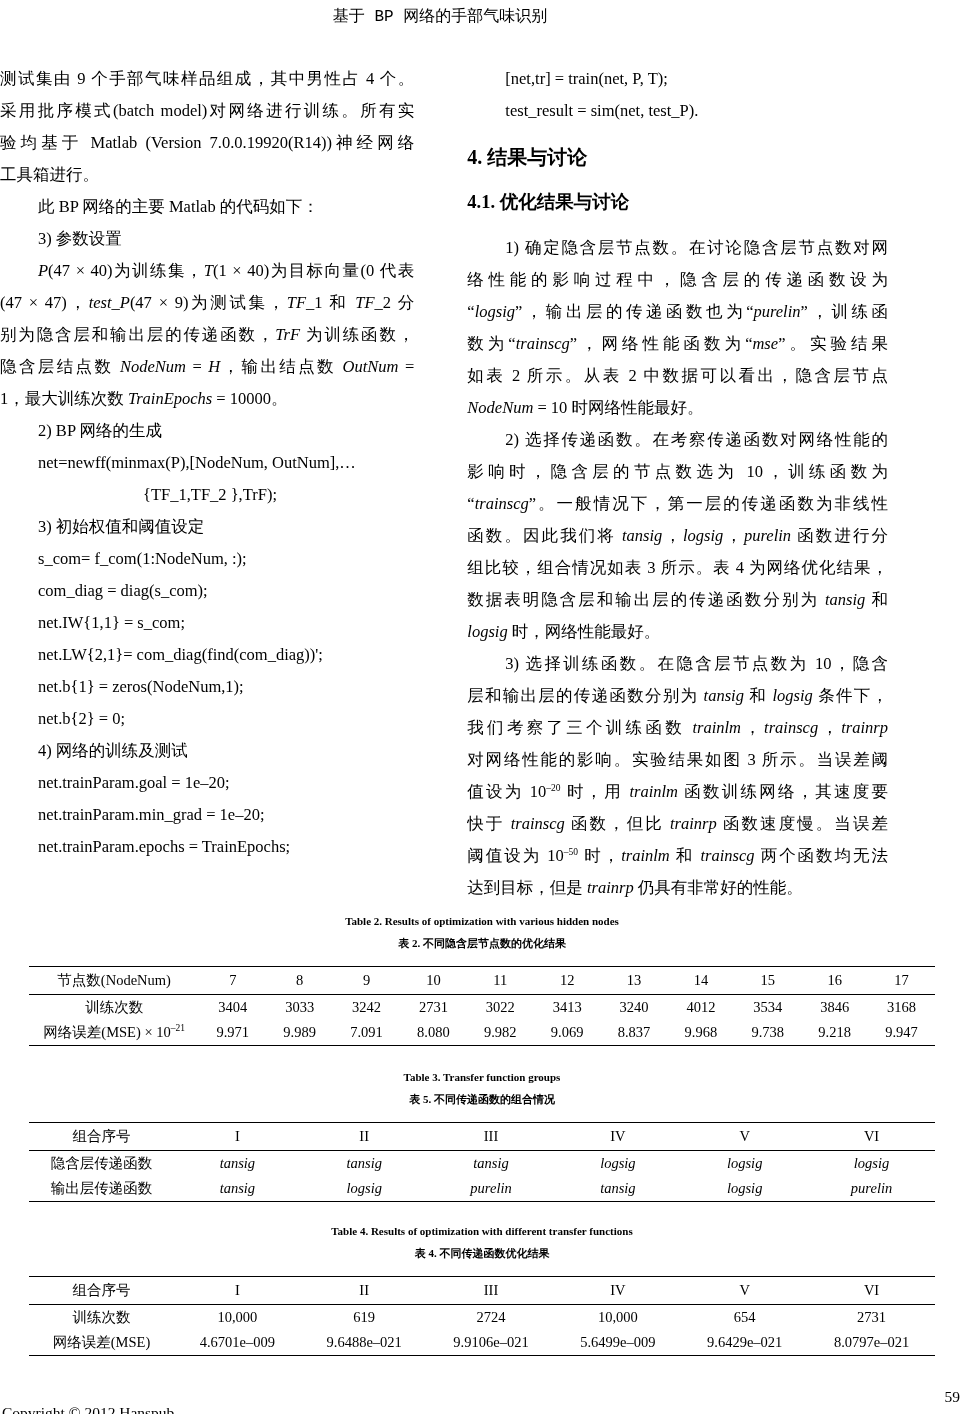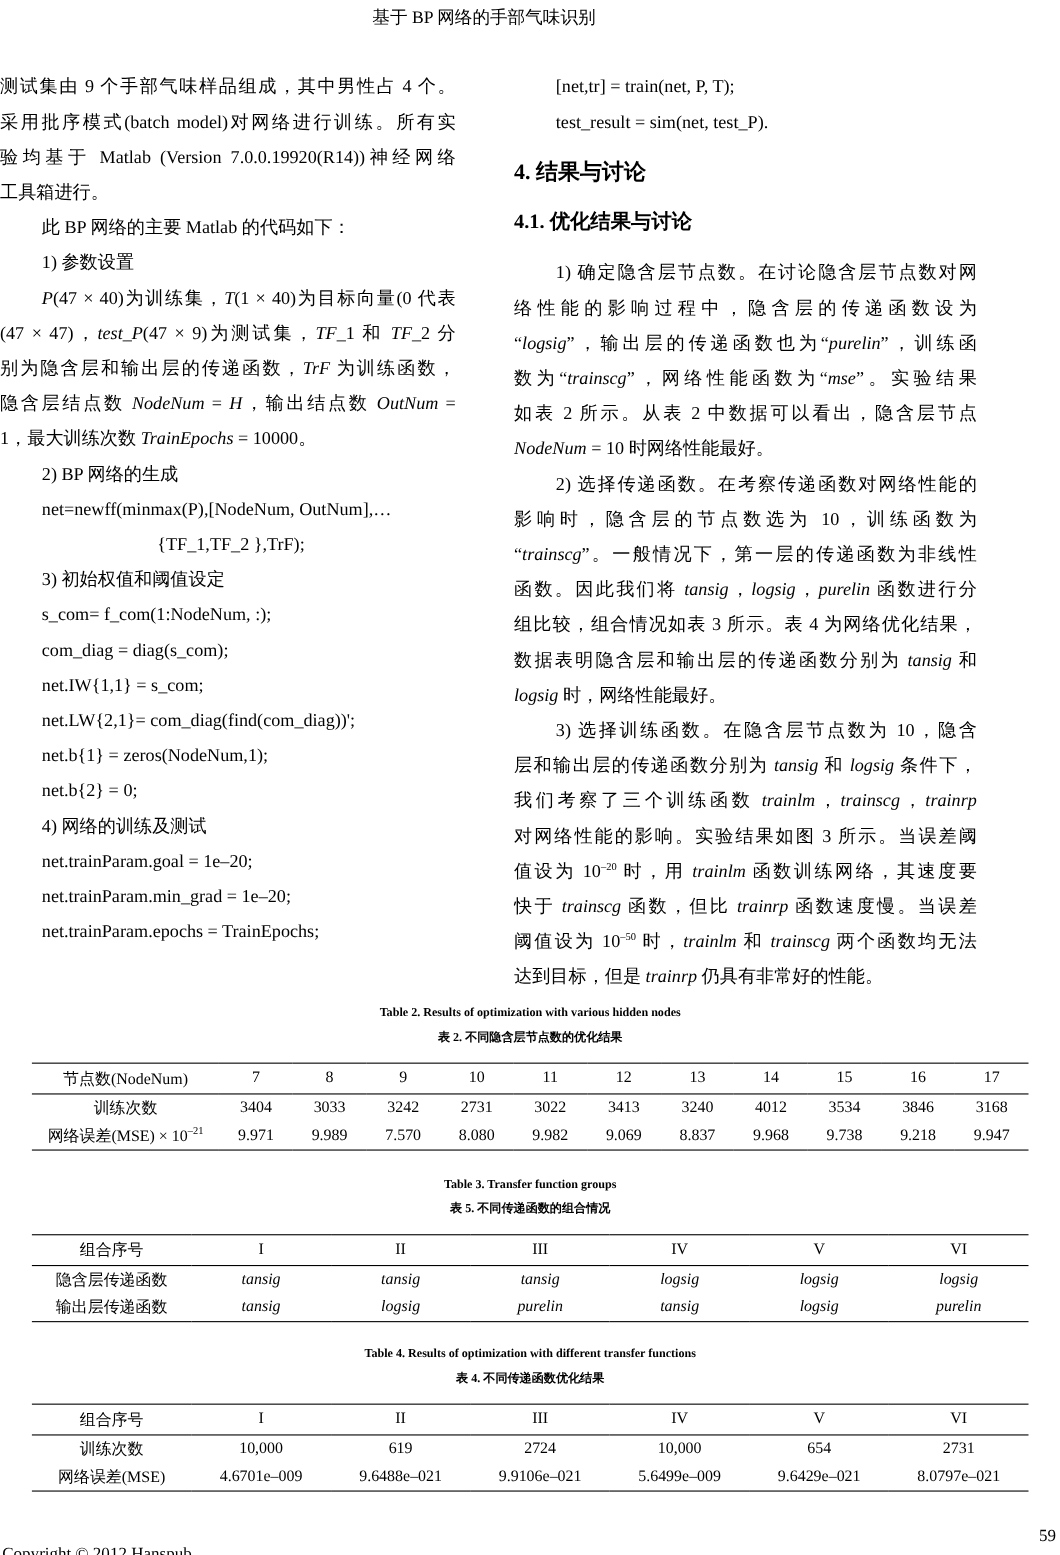--- a/index.html
+++ b/index.html
@@ -6,21 +6,21 @@
   .page{
     position:relative;
     width:964px;height:1414px;
     background:#ffffff;
     color:#000;
     font-family:"Liberation Serif","DejaVu Serif",serif;
     overflow:hidden;
   }
   .running-head{
     position:absolute;top:6px;left:0;width:880px;
-    text-align:center;font-size:16px;line-height:22px;
+    text-align:center;font-size:16px;line-height:22px;font-family:Liberation Mono, monospace;
   }
   .columns{position:absolute;top:63px;left:0;width:888px;display:flex;}
   .col-left{width:452px;}
   .col-right{width:459px;margin-left:53px;}
   .ln{
     font-size:16.5px;height:32px;line-height:32px;
     white-space:normal;overflow:hidden;
   }
   .j{text-align:justify;text-align-last:justify;text-justify:inter-character;}
   .ind{text-indent:38px;}
@@ -69,21 +69,21 @@
 
   <div class="running-head">基于 BP 网络的手部气味识别</div>
 
   <div class="columns">
     <div class="col-left">
       <div class="ln j">测试集由 9 个手部气味样品组成，其中男性占 4 个。</div>
       <div class="ln j">采用批序模式(batch model)对网络进行训练。所有实</div>
       <div class="ln j">验均基于 Matlab (Version 7.0.0.19920(R14))神经网络</div>
       <div class="ln">工具箱进行。</div>
       <div class="ln ind">此 BP 网络的主要 Matlab 的代码如下：</div>
-      <div class="ln ind">1) 参数设置</div>
+      <div class="ln ind">3) 参数设置</div>
       <div class="ln j ind"><i>P</i>(47 × 40)为训练集，<i>T</i>(1 × 40)为目标向量(0 代表</div>
       <div class="ln j">(47 × 47)，<i>test_P</i>(47 × 9)为测试集，<i>TF</i>_1 和 <i>TF</i>_2 分</div>
       <div class="ln j">别为隐含层和输出层的传递函数，<i>TrF</i> 为训练函数，</div>
       <div class="ln j">隐含层结点数 <i>NodeNum</i> = <i>H</i>，输出结点数 <i>OutNum</i> =</div>
       <div class="ln">1，最大训练次数 <i>TrainEpochs</i> = 10000。</div>
       <div class="ln ind">2) BP 网络的生成</div>
       <div class="ln ind">net=newff(minmax(P),[NodeNum, OutNum],…</div>
       <div class="ln ind2">{TF_1,TF_2 },TrF);</div>
       <div class="ln ind">3) 初始权值和阈值设定</div>
       <div class="ln ind">s_com= f_com(1:NodeNum, :);</div>
@@ -173,21 +173,21 @@
           <td>3240</td>
           <td>4012</td>
           <td>3534</td>
           <td>3846</td>
           <td>3168</td>
         </tr>
         <tr>
           <td>网络误差(MSE) × 10<sup>–21</sup></td>
           <td>9.971</td>
           <td>9.989</td>
-          <td>7.570</td>
+          <td>7.091</td>
           <td>8.080</td>
           <td>9.982</td>
           <td>9.069</td>
           <td>8.837</td>
           <td>9.968</td>
           <td>9.738</td>
           <td>9.218</td>
           <td>9.947</td>
         </tr>
       </tbody>

